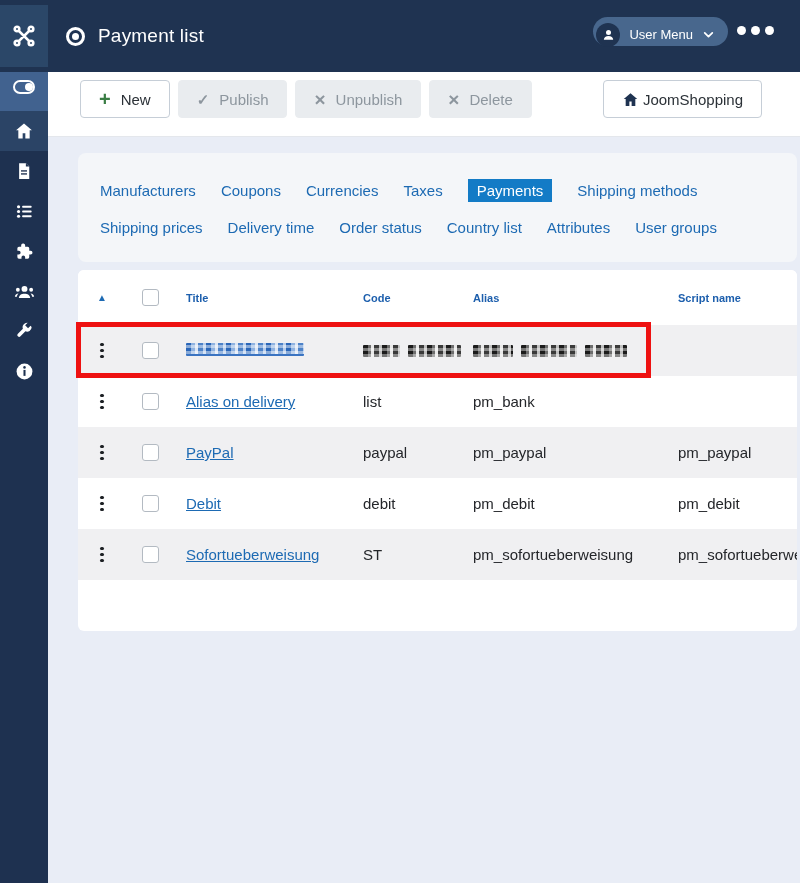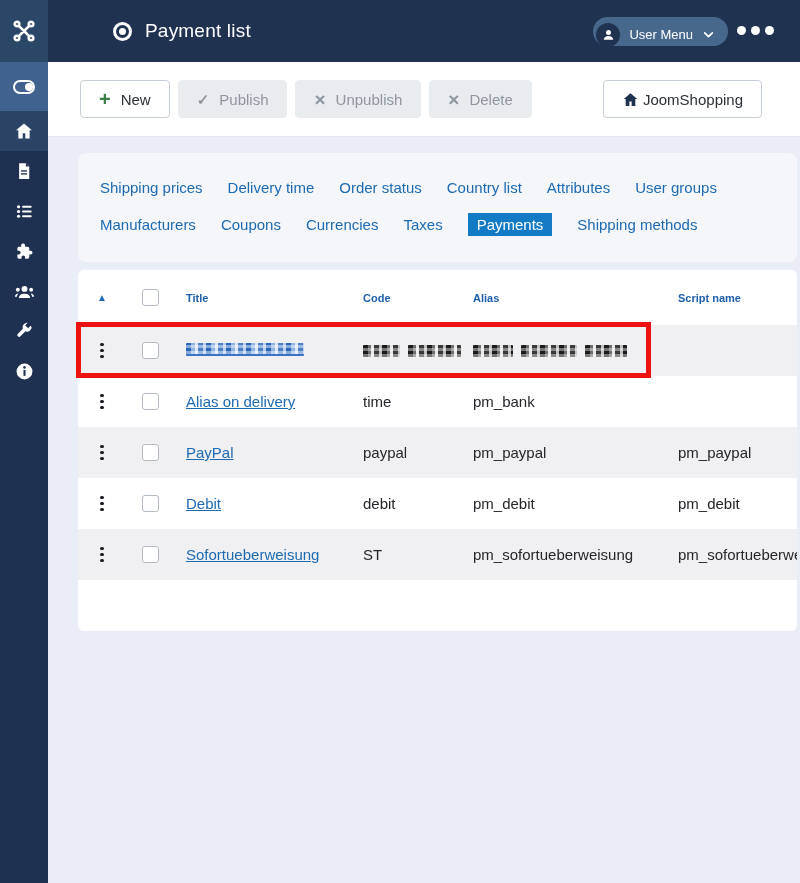--- a/index.html
+++ b/index.html
@@ -4,21 +4,21 @@
 <style>
   * { margin:0; padding:0; box-sizing:border-box; }
   html,body { width:800px; height:883px; overflow:hidden; }
   body {
     font-family:"Liberation Sans", sans-serif;
     background:#e9edf6;
     position:relative;
     color:#24262a;
   }
   
-  .topbar { position:absolute; left:0; top:0; width:800px; height:62px; background:#1f3351; display:flex; align-items:center; z-index:20;gap:47px; }
+  .topbar { position:absolute; left:0; top:0; width:800px; height:72px; background:#1f3351; display:flex; align-items:center; z-index:20; }
   .logo-tile { width:48px; height:62px; background:#2b4768; display:flex; align-items:center; justify-content:center; flex:0 0 48px; }
   .title-group { display:flex; align-items:center; gap:13px; margin-left:18px; }
   .record-icon { width:19px; height:19px; border:3px solid #fff; border-radius:50%; display:flex; align-items:center; justify-content:center; }
   .record-icon i { width:7px; height:7px; background:#fff; border-radius:50%; display:block; }
   .page-title { color:#fff; font-size:19px; font-weight:400; letter-spacing:.2px; }
   .user-pill { position:absolute; right:72px; top:17px; height:29px; background:#48678d; border-radius:15px; display:flex; align-items:center; gap:9px; padding:8px 13px 2px 3px; cursor:pointer; }
   .avatar-circle { width:24px; height:24px; border-radius:50%; background:#1f3351; display:flex; align-items:center; justify-content:center; }
   .user-pill span.lbl { color:#fff; font-size:13px; }
   .dots { position:absolute; right:26px; top:26px; display:flex; gap:5px; cursor:pointer; }
   .dots i { width:9px; height:9px; border-radius:50%; background:#fff; display:block; }
@@ -210,35 +210,35 @@
       <svg width="17" height="17" viewBox="0 0 24 24" fill="#1f3351">
           <path d="M12 3l9.5 8.2h-2.7V21h-5.2v-6.2h-3.2V21H5.2v-9.8H2.5z"></path>
         </svg>
     </span>
     <span>JoomShopping</span>
   </button>
 </div>
 
 <div class="nav-card">
     <div class="nav-line">
+      <span class="nav-link">Manufacturers</span>
+      <span class="nav-link">Coupons</span>
+      <span class="nav-link">Currencies</span>
+      <span class="nav-link">Taxes</span>
+      <span class="nav-link active">Payments</span>
+      <span class="nav-link">Shipping methods</span>
+    </div>
+    <div class="nav-line">
       <span class="nav-link">Shipping prices</span>
       <span class="nav-link">Delivery time</span>
       <span class="nav-link">Order status</span>
       <span class="nav-link">Country list</span>
       <span class="nav-link">Attributes</span>
       <span class="nav-link">User groups</span>
     </div>
-    <div class="nav-line">
-      <span class="nav-link">Manufacturers</span>
-      <span class="nav-link">Coupons</span>
-      <span class="nav-link">Currencies</span>
-      <span class="nav-link">Taxes</span>
-      <span class="nav-link active">Payments</span>
-      <span class="nav-link">Shipping methods</span>
-    </div>
   </div>
 
 <div class="table-card">
   <div class="grid-row thead">
     <div class="cell c-center">
         <span class="sort-arrow">▲</span>
       </div>
     <div class="cell c-center">
         <span class="checkbox"></span>
       </div>
@@ -277,21 +277,21 @@
           <span class="kebab">
             <i></i>
             <i></i>
             <i></i>
           </span>
         </div>
     <div class="cell c-center">
           <span class="checkbox"></span>
         </div>
     <div class="cell c-title"><span class="rlink">Alias on delivery</span></div>
-    <div class="cell c-code">time</div>
+    <div class="cell c-code">list</div>
     <div class="cell c-alias">pm_bank</div>
     <div class="cell c-script"></div>
   </div>
 
 
   <div class="grid-row trow">
     <div class="cell c-center">
           <span class="kebab">
             <i></i>
             <i></i>

